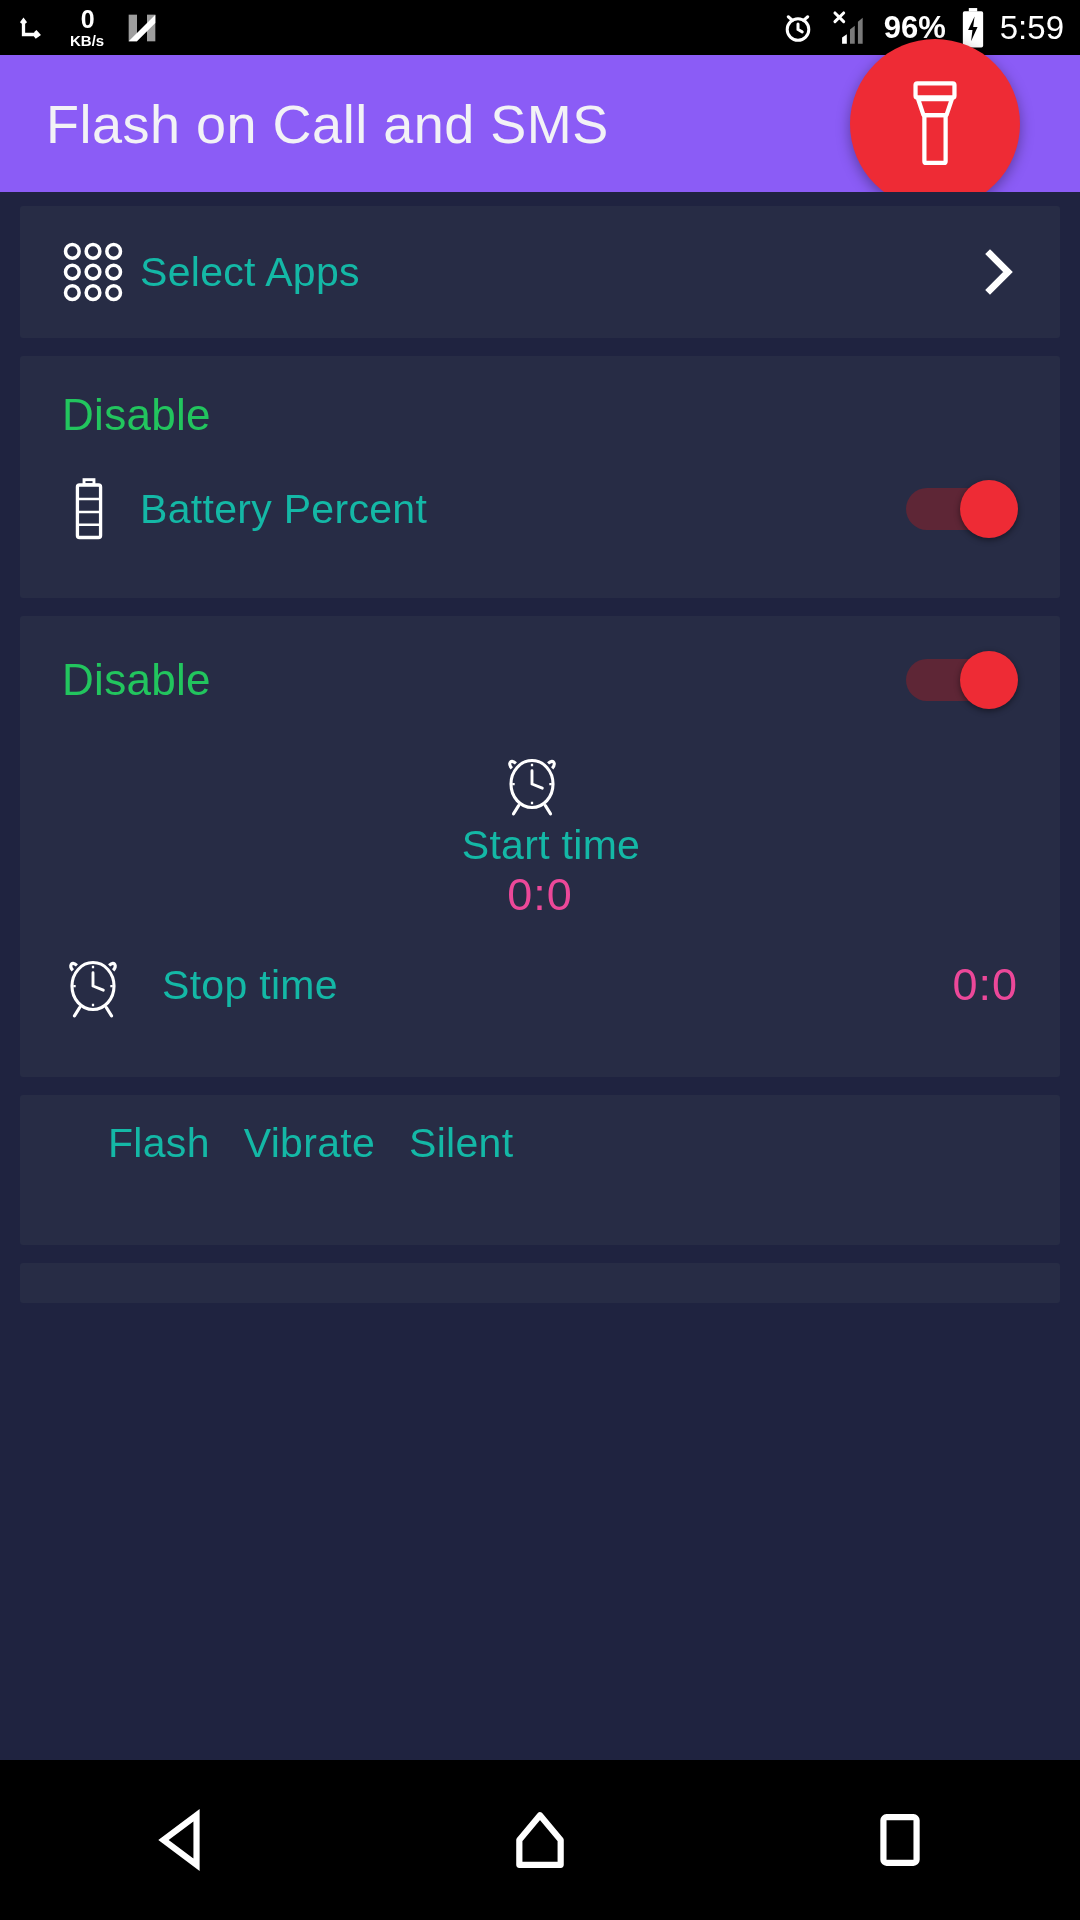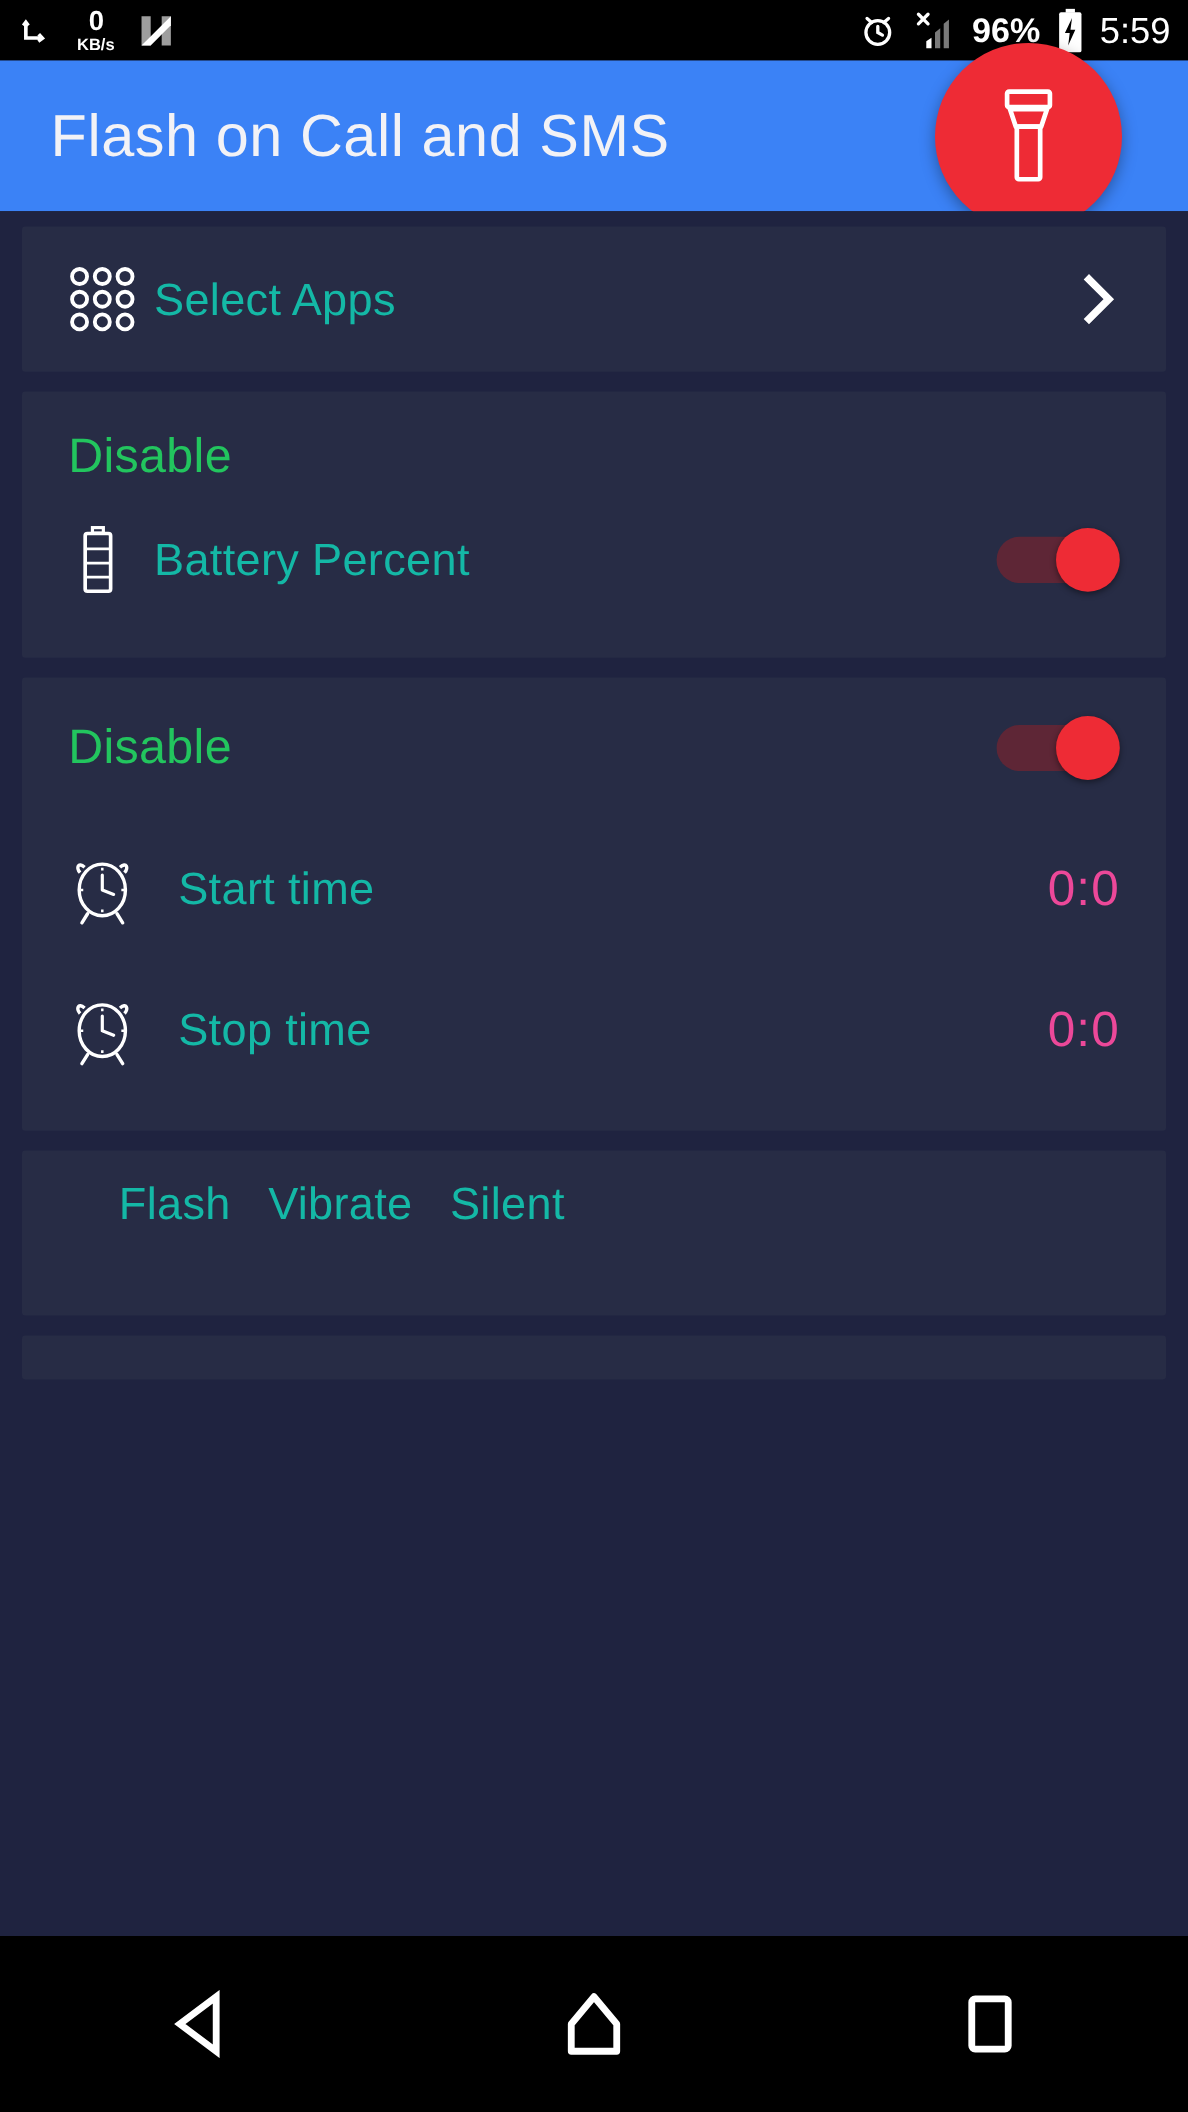--- a/index.html
+++ b/index.html
@@ -22,21 +22,21 @@
   .sb-right{ display:flex; align-items:center; gap:13px; }
   .sb-speed{ display:flex; flex-direction:column; align-items:center; line-height:1; }
   .sb-speed .num{ font-size:25px; font-weight:bold; letter-spacing:-1px; }
   .sb-speed .unit{ font-size:15px; font-weight:bold; margin-top:1px;text-align:center; }
   .sb-batt-pct{ font-size:31px; font-weight:700; letter-spacing:0px; }
   .sb-clock{ font-size:33px; font-weight:400; letter-spacing:0px; }
 
   
   #app-bar{
     position:absolute; top:55px; left:0; width:1080px; height:137px;
-    background:#3b82f6;
+    background:#8b5cf6;
   }
   #app-title{
     position:absolute; left:46px; top:50%; transform:translateY(-50%);
     font-size:54px; font-weight:300; color:#f2f2f6;
     letter-spacing:0.5px; white-space:nowrap;
   }
   #fab-torch{
     position:absolute; right:60px; top:50%; transform:translateY(-50%);
     width:170px; height:170px; border-radius:50%;
     background:#ee2b35;
@@ -207,46 +207,46 @@
 
   <div class="card">
     <div class="row" style="min-height:128px;">
       <span class="section-head" style="padding:0;flex:1;">Disable</span>
       <span class="switch">
         <span class="track"></span>
         <span class="thumb"></span>
       </span>
     </div>
 
+    <div class="row" style="min-height:128px;flex-direction:column;">
+      <span class="ico">
+        <svg width="62" height="68" viewBox="0 0 30 33">
+          <ellipse cx="15" cy="17" rx="10.2" ry="11.4" fill="none" stroke="#ffffff" stroke-width="1.5"></ellipse>
+          <path d="M7.2 7 C4.2 4.4 3.4 7.4 5.2 9.4" fill="none" stroke="#ffffff" stroke-width="1.5"></path>
+          <path d="M22.8 7 C25.8 4.4 26.6 7.4 24.8 9.4" fill="none" stroke="#ffffff" stroke-width="1.5"></path>
+          <path d="M15 17 L15 10.5 M15 17 L20 19" fill="none" stroke="#ffffff" stroke-width="1.4" stroke-linecap="round"></path>
+          <path d="M8.5 27.5 L6 31.5 M21.5 27.5 L24 31.5" stroke="#ffffff" stroke-width="1.5" stroke-linecap="round"></path>
+          <path d="M15 7.2 v1.2 M15 25.6 v1.2 M5.4 17 h1.2 M23.4 17 h1.2" stroke="#ffffff" stroke-width="1.1"></path>
+        </svg>
+      </span>
+      <span class="label" style="padding-left:22px;">Start time</span>
+      <span class="value">0:0</span>
+    </div>
+
     <div class="row" style="min-height:128px;">
       <span class="ico">
         <svg width="62" height="68" viewBox="0 0 30 33">
           <ellipse cx="15" cy="17" rx="10.2" ry="11.4" fill="none" stroke="#ffffff" stroke-width="1.5"></ellipse>
           <path d="M7.2 7 C4.2 4.4 3.4 7.4 5.2 9.4" fill="none" stroke="#ffffff" stroke-width="1.5"></path>
           <path d="M22.8 7 C25.8 4.4 26.6 7.4 24.8 9.4" fill="none" stroke="#ffffff" stroke-width="1.5"></path>
           <path d="M15 17 L15 10.5 M15 17 L20 19" fill="none" stroke="#ffffff" stroke-width="1.4" stroke-linecap="round"></path>
           <path d="M8.5 27.5 L6 31.5 M21.5 27.5 L24 31.5" stroke="#ffffff" stroke-width="1.5" stroke-linecap="round"></path>
           <path d="M15 7.2 v1.2 M15 25.6 v1.2 M5.4 17 h1.2 M23.4 17 h1.2" stroke="#ffffff" stroke-width="1.1"></path>
         </svg>
       </span>
-      <span class="label" style="padding-left:22px;">Start time</span>
-      <span class="value">0:0</span>
-    </div>
-
-    <div class="row" style="min-height:128px;">
-      <span class="ico">
-        <svg width="62" height="68" viewBox="0 0 30 33">
-          <ellipse cx="15" cy="17" rx="10.2" ry="11.4" fill="none" stroke="#ffffff" stroke-width="1.5"></ellipse>
-          <path d="M7.2 7 C4.2 4.4 3.4 7.4 5.2 9.4" fill="none" stroke="#ffffff" stroke-width="1.5"></path>
-          <path d="M22.8 7 C25.8 4.4 26.6 7.4 24.8 9.4" fill="none" stroke="#ffffff" stroke-width="1.5"></path>
-          <path d="M15 17 L15 10.5 M15 17 L20 19" fill="none" stroke="#ffffff" stroke-width="1.4" stroke-linecap="round"></path>
-          <path d="M8.5 27.5 L6 31.5 M21.5 27.5 L24 31.5" stroke="#ffffff" stroke-width="1.5" stroke-linecap="round"></path>
-          <path d="M15 7.2 v1.2 M15 25.6 v1.2 M5.4 17 h1.2 M23.4 17 h1.2" stroke="#ffffff" stroke-width="1.1"></path>
-        </svg>
-      </span>
       <span class="label" style="padding-left:22px;">Stop time</span>
       <span class="value">0:0</span>
     </div>
     <div style="height:28px;"></div>
   </div>
 
 
   <div class="card">
     <div class="row" style="min-height:96px;padding-left:88px;gap:34px;">
       <span class="label" style="flex:0 0 auto;">Flash</span>

